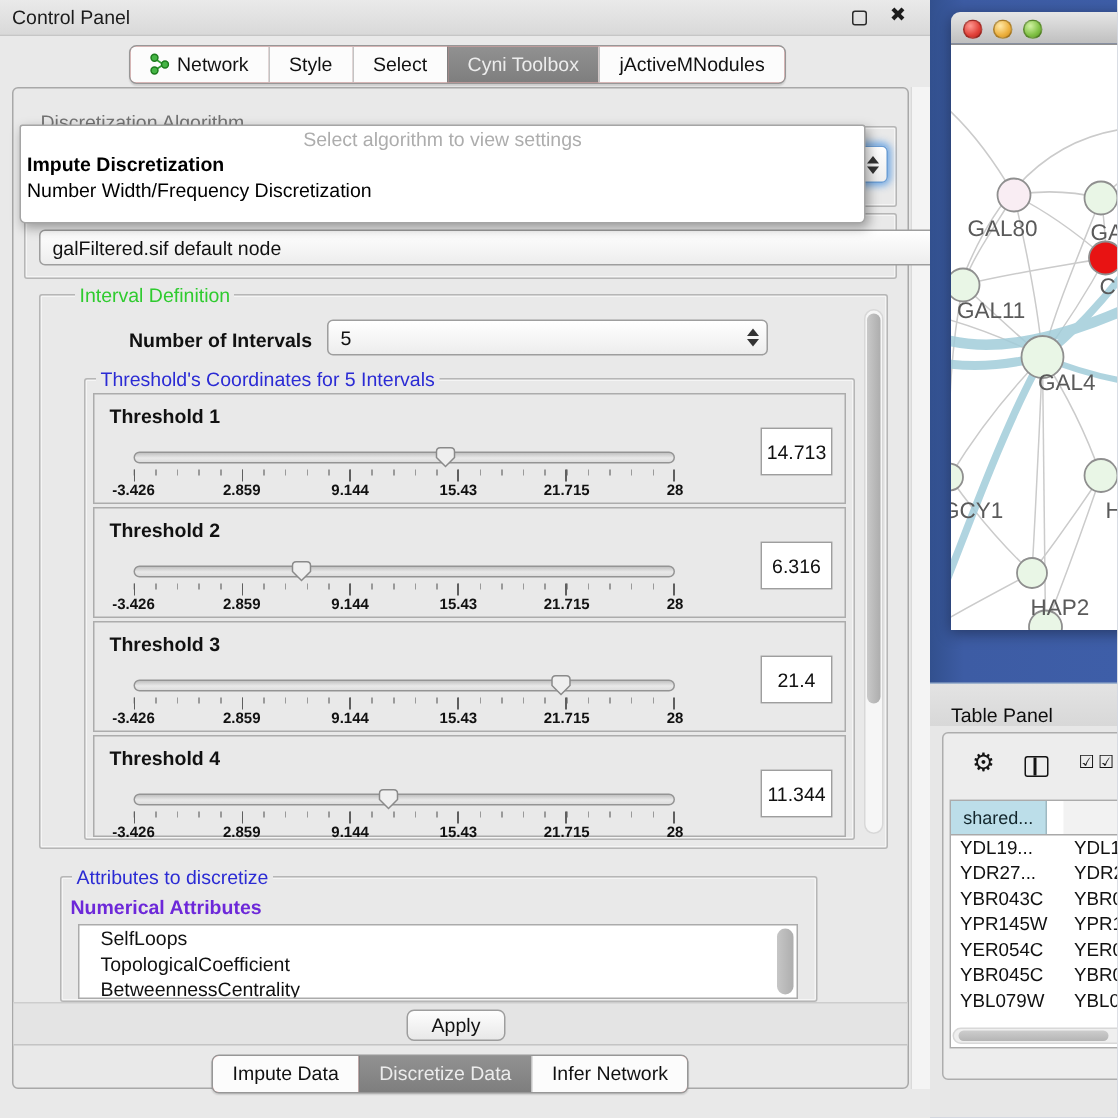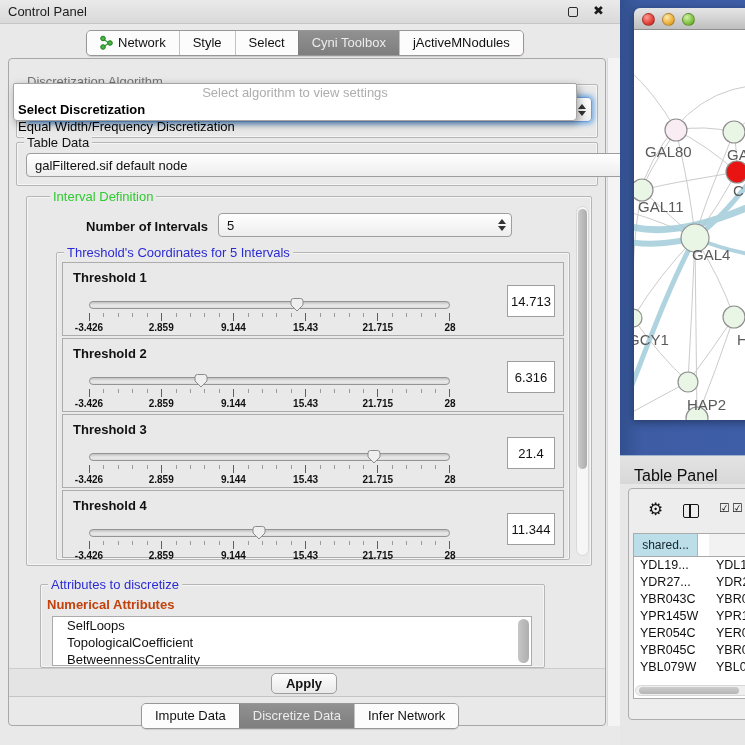--- a/index.html
+++ b/index.html
@@ -37,21 +37,21 @@
   
   .combo { position:absolute; background:linear-gradient(#FFFFFF,#EDEDED); border:1px solid #9E9E9E; border-radius:4px;
     font-size:13px; color:#111; display:flex; align-items:center; }
   .combo .combo-text { margin-left:8px; flex:1; white-space:nowrap; overflow:hidden; }
   .combo .spinner { width:18px; height:100%; display:flex; flex-direction:column; align-items:center; justify-content:center; gap:2px; }
   .spin-up { width:0; height:0; border-left:4px solid transparent; border-right:4px solid transparent; border-bottom:5px solid #333; }
   .spin-down { width:0; height:0; border-left:4px solid transparent; border-right:4px solid transparent; border-top:5px solid #333; }
   .combo-focused { box-shadow:0 0 5px 2px rgba(96,160,228,.85); border-color:#6D9FD6; }
 
   
-  .popup { position:absolute; left:13px; top:83px; width:564px; height:38px; background:#FFFFFF;
+  .popup { position:absolute; left:13px; top:83px; width:564px; height:66px; background:#FFFFFF;
     border:1px solid #A5A5A5; border-radius:2px 2px 4px 4px; box-shadow:2px 3px 8px rgba(0,0,0,.35); z-index:60;
     font-size:13px; }
   .popup-row { height:17px; line-height:17px; padding:0 4px; white-space:nowrap; overflow:hidden; }
   .popup-prompt { color:#ADADAD; text-align:center; }
   .popup-opt-bold { font-weight:bold; color:#000; }
   .popup-opt { color:#000; }
 
   
   .noi-label { position:absolute; left:86px; top:219px; font-size:13px; font-weight:bold; color:#111; }
   .inner-scrollbar { position:absolute; left:576px; top:206px; width:13px; height:350px; background:#F6F6F6; border:1px solid #D8D8D8; border-radius:7px; }
@@ -73,34 +73,34 @@
   .val-box { position:absolute; right:8px; top:22px; width:48px; height:32px; background:#FFFFFF; border:1px solid #9E9E9E;
     font-size:13px; color:#111; display:flex; align-items:center; justify-content:center; }
 
   
   .attr-list { position:absolute; left:52px; top:616px; width:480px; height:50px; background:#FFFFFF; border:1px solid #ABABAB; overflow:hidden; font-size:13px; color:#111; }
   .attr-item { height:17px; line-height:17px; padding-left:14px; white-space:nowrap; }
   .attr-scroll { position:absolute; right:2px; top:2px; width:11px; height:44px; background:linear-gradient(90deg,#C6C6C6,#AEAEAE); border-radius:6px; }
 
   .apply-row { position:absolute; left:9px; top:668px; width:596px; height:29px; background:#E4E4E4; border-top:1px solid #CDCDCD; border-bottom:1px solid #C4C4C4; }
   .apply-btn { position:absolute; left:262px; top:4px; width:66px; height:21px; background:linear-gradient(#FEFEFE,#E8E8E8);
-    border:1px solid #9E9E9E; border-radius:5px; font-size:13px; color:#111; display:flex; align-items:center; justify-content:center;font-weight:bold; }
+    border:1px solid #9E9E9E; border-radius:5px; font-size:13px; color:#111; display:flex; align-items:center; justify-content:center; }
 
   
   .desktop { position:absolute; left:620px; top:0; width:125px; height:745px; background:linear-gradient(90deg,#32508E,#3D5CA4 18%,#3E5EA8); overflow:hidden; }
   .net-window { position:absolute; left:14px; top:8px; width:220px; height:412px; border-radius:6px 0 0 0; overflow:hidden; box-shadow:0 2px 10px rgba(0,0,0,.4); }
   .net-titlebar { position:absolute; left:0; top:0; width:100%; height:22px; background:linear-gradient(#E6E6E6,#BFBFBF); border-bottom:1px solid #8F8F8F; }
   .light { position:absolute; top:5px; width:13px; height:13px; border-radius:50%; border:1px solid rgba(0,0,0,.25); }
   .light-red { left:8px; background:radial-gradient(circle at 35% 30%, #FF9A93, #E04038 60%, #B02520); }
   .light-yellow { left:28px; background:radial-gradient(circle at 35% 30%, #FFE9A8, #ECAF3C 60%, #C88A1E); }
   .light-green { left:48px; background:radial-gradient(circle at 35% 30%, #D2F2A4, #7FC043 60%, #599423); }
   .net-canvas { position:absolute; left:0; top:22px; width:100%; height:390px; background:#FFFFFF; }
 
   .table-strip { position:absolute; left:0px; top:455px; width:125px; height:42px; background:linear-gradient(#E3E3E3,#D3D3D3);
-    border-top:1px solid #9FB3CE; border-bottom:1px solid #BDBDBD; font-size:16px; color:#0d0d0d; display:flex; align-items:center; }
+    border-top:1px solid #9FB3CE; border-bottom:1px solid #BDBDBD; font-size:13px; color:#0d0d0d; display:flex; align-items:center; }
   .table-strip span { margin-left:14px; }
   .table-window { position:absolute; left:8px; top:488px; width:220px; height:232px; background:#EDEDED; border:1px solid #ADADAD; border-radius:4px; }
   .tw-toolbar { position:absolute; left:0; top:0; width:100%; height:44px; }
   .gear-icon { position:absolute; left:19px; top:10px; font-size:17px; color:#141414; font-family:"DejaVu Sans",sans-serif; }
   .split-icon { position:absolute; left:54px; top:15px; width:16px; height:14px; border:1.7px solid #141414; border-radius:2px; }
   .split-icon::after { content:""; position:absolute; left:5.4px; top:0; width:1.7px; height:100%; background:#141414; }
   .check-icon { position:absolute; top:12px; font-size:12px; color:#141414; font-family:"DejaVu Sans",sans-serif; }
 
   .tw-table { position:absolute; left:4px; top:44px; width:212px; height:166px; background:#FFFFFF; border:1px solid #ABABAB; overflow:hidden; }
   .tw-header { position:absolute; left:0; top:0; width:100%; height:23px; border-bottom:1px solid #A9A9A9; font-size:12px; color:#12262c; }
@@ -272,21 +272,21 @@
         <span style="left:40%">9.144</span>
         <span style="left:60%">15.43</span>
         <span style="left:80%">21.715</span>
         <span style="left:100%">28</span>
       </div>
       <div class="val-box">11.344</div>
     </div>
 
     <div class="groupbox" style="left:40px; top:584px; width:505px; height:84px;"></div>
     <div class="group-label" style="left:48px; top:577px; color:#2B2BD4;">Attributes to discretize</div>
-    <div class="group-label" style="left:44px; top:597px; color:#c2410c; font-weight:bold;">Numerical Attributes</div>
+    <div class="group-label" style="left:44px; top:597px; color:#6d28d9; font-weight:bold;">Numerical Attributes</div>
     <div class="attr-list">
       <div class="attr-item">SelfLoops</div>
       <div class="attr-item">TopologicalCoefficient</div>
       <div class="attr-item">BetweennessCentrality</div>
       <div class="attr-scroll"></div>
     </div>
 
     <div class="apply-row">
       <div class="apply-btn">Apply</div>
     </div>
@@ -298,22 +298,22 @@
       <div class="seg selected">
           <span>Discretize Data</span>
         </div>
       <div class="seg">
           <span>Infer Network</span>
         </div>
     </div>
 
     <div class="popup">
       <div class="popup-row popup-prompt">Select algorithm to view settings</div>
-      <div class="popup-row popup-opt-bold">Select Discretization</div>
-      <div class="popup-row popup-opt">Equal Width/Frequency Discretization</div>
+      <div class="popup-row popup-opt-bold">Impute Discretization</div>
+      <div class="popup-row popup-opt">Number Width/Frequency Discretization</div>
     </div>
   </div>
 
   <div class="desktop">
 
     <div class="net-window">
       <div class="net-titlebar">
         <span class="light light-red"></span>
         <span class="light light-yellow"></span>
         <span class="light light-green"></span>

